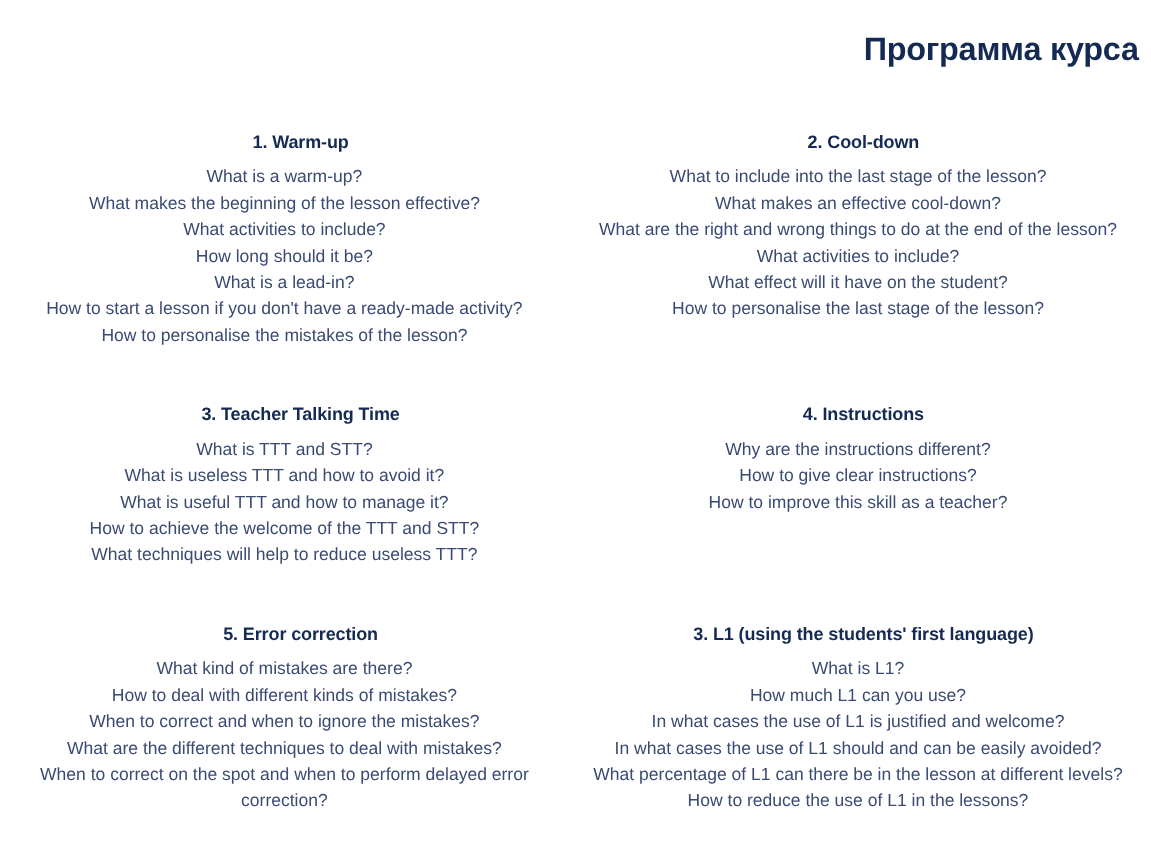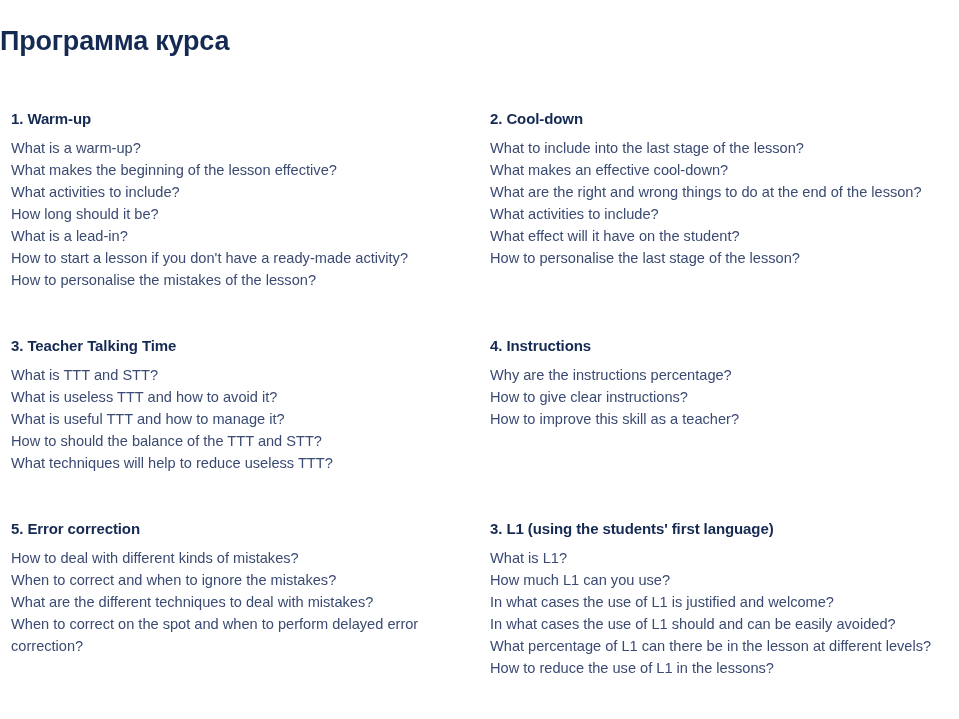--- a/index.html
+++ b/index.html
@@ -19,21 +19,21 @@
     width: 959px;
     height: 719px;
     background: #ffffff;
     box-sizing: border-box;
   }
   .page-title {
     position: absolute;
     top: 6px;
     left: 0;
     width: 949px;
-    text-align: left;
+    text-align: right;
     font-size: 27px;
     font-weight: bold;
     letter-spacing: -0.2px;
     color: #152a53;
     line-height: 34px;
     white-space: nowrap;
   }
   .grid {
     position: absolute;
     top: 108px;
@@ -47,33 +47,35 @@
   .section {
     margin-bottom: 44px;
   }
   .section-heading {
     font-size: 15px;
     font-weight: bold;
     color: #152a53;
     line-height: 22px;
     margin: 0 0 7px 0;
     letter-spacing: -0.1px;
+    text-align: center;
   }
   .item-list {
     list-style: none;
     margin: 0;
     padding: 0;
   }
   .item {
     font-size: 14.6px;
     color: #3a4a72;
     line-height: 22px;
     margin: 0;
     padding: 0;
     max-width: 450px;
+    text-align: center;
   }
   .col-left .item { max-width: 452px; }
   .col-right .item { max-width: 450px; }
   .row-3 .section, .row-5 .section { margin-bottom: 44px; }
 </style>
 </head>
 <body>
 
 <div class="page">
 
@@ -110,41 +112,42 @@
       </div>
     </div>
 
     <div class="col-left row-3">
       <div class="section">
         <div class="section-heading">3. Teacher Talking Time</div>
         <ul class="item-list">
           <li class="item">What is TTT and STT?</li>
           <li class="item">What is useless TTT and how to avoid it?</li>
           <li class="item">What is useful TTT and how to manage it?</li>
-          <li class="item">How to should the balance of the TTT and STT?</li>
+          <li class="item">How to achieve the welcome of the TTT and STT?</li>
           <li class="item">What techniques will help to reduce useless TTT?</li>
         </ul>
       </div>
     </div>
 
     <div class="col-right row-3">
       <div class="section">
         <div class="section-heading">4. Instructions</div>
         <ul class="item-list">
-          <li class="item">Why are the instructions percentage?</li>
+          <li class="item">Why are the instructions different?</li>
           <li class="item">How to give clear instructions?</li>
           <li class="item">How to improve this skill as a teacher?</li>
         </ul>
       </div>
     </div>
 
     <div class="col-left row-5">
       <div class="section">
         <div class="section-heading">5. Error correction</div>
         <ul class="item-list">
+          <li class="item">What kind of mistakes are there?</li>
           <li class="item">How to deal with different kinds of mistakes?</li>
           <li class="item">When to correct and when to ignore the mistakes?</li>
           <li class="item">What are the different techniques to deal with mistakes?</li>
           <li class="item">When to correct on the spot and when to perform delayed error correction?</li>
         </ul>
       </div>
     </div>
 
     <div class="col-right row-5">
       <div class="section">

